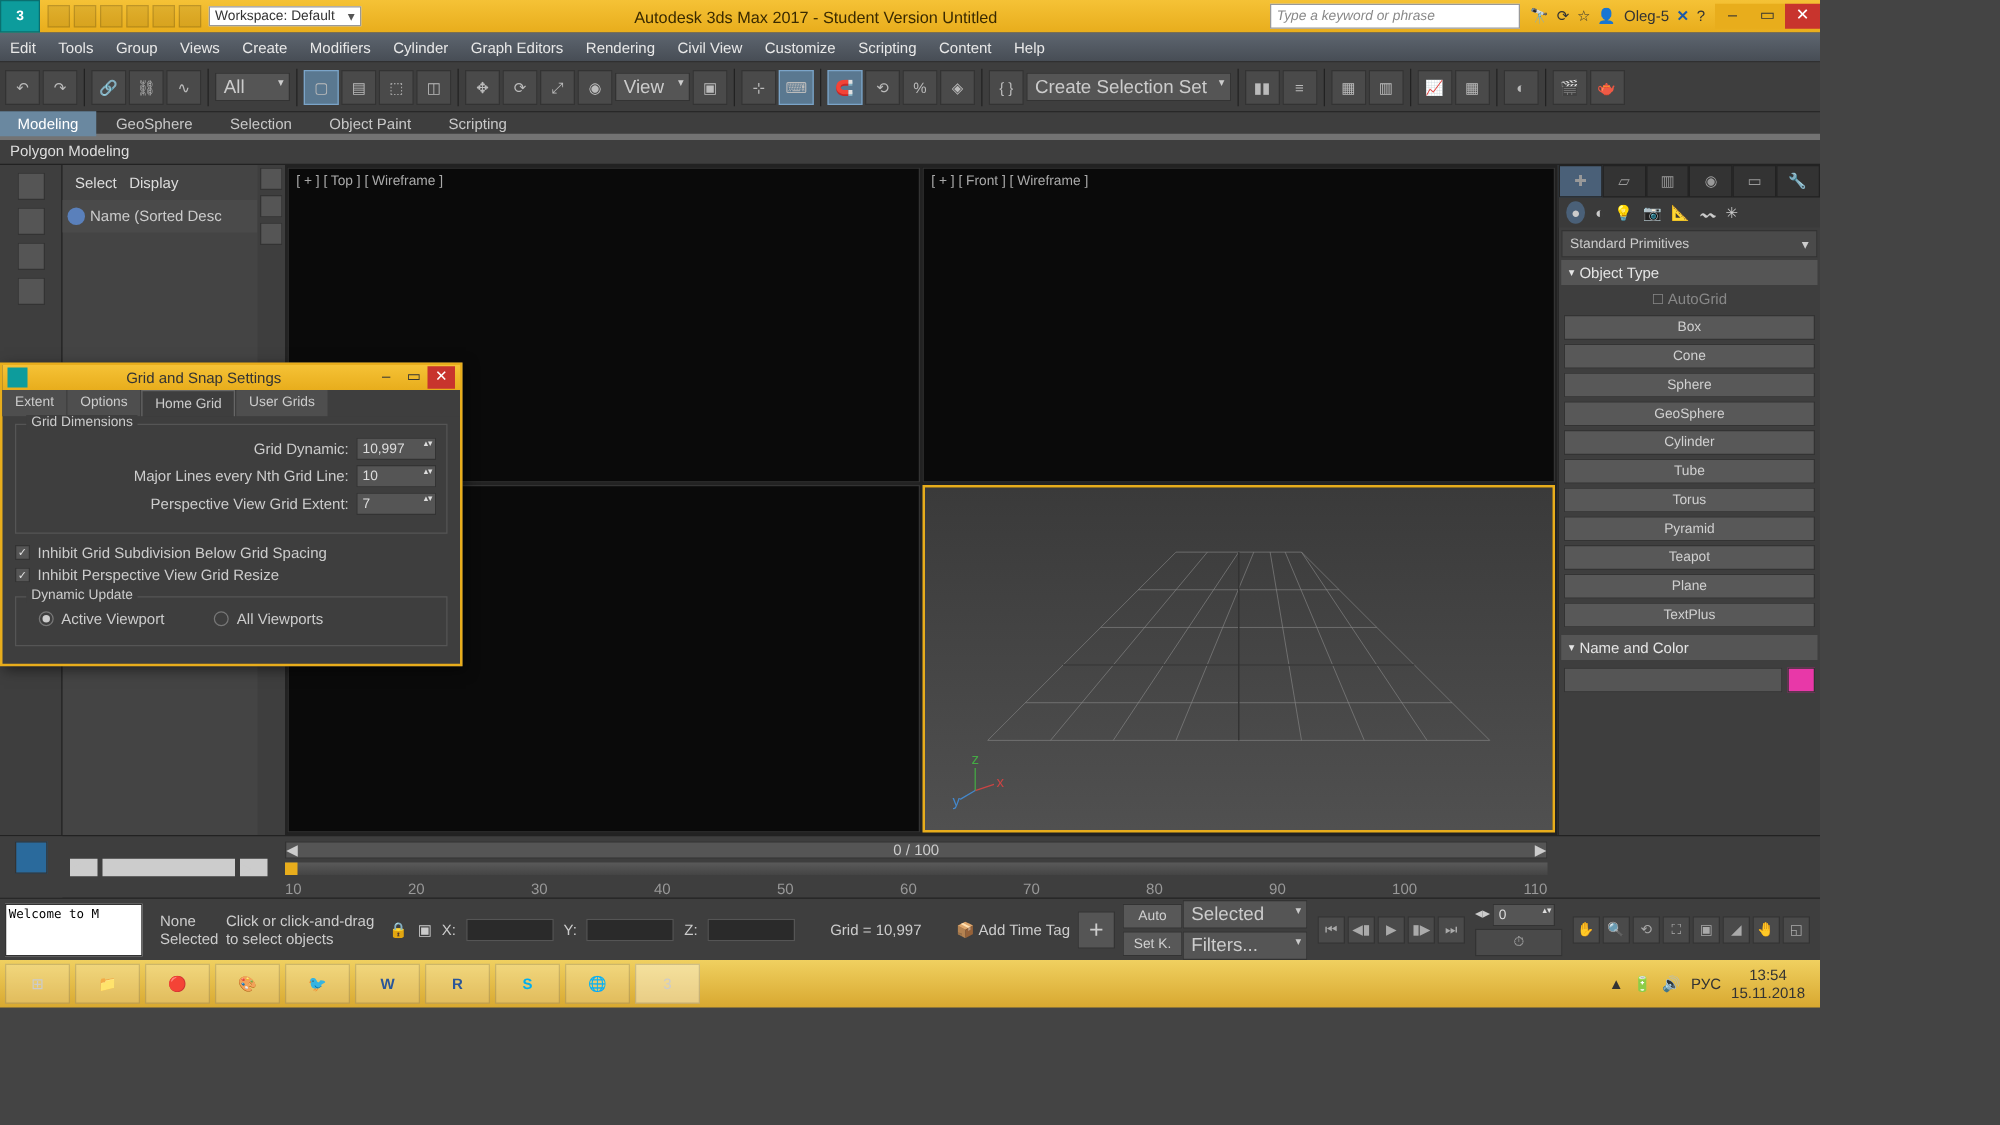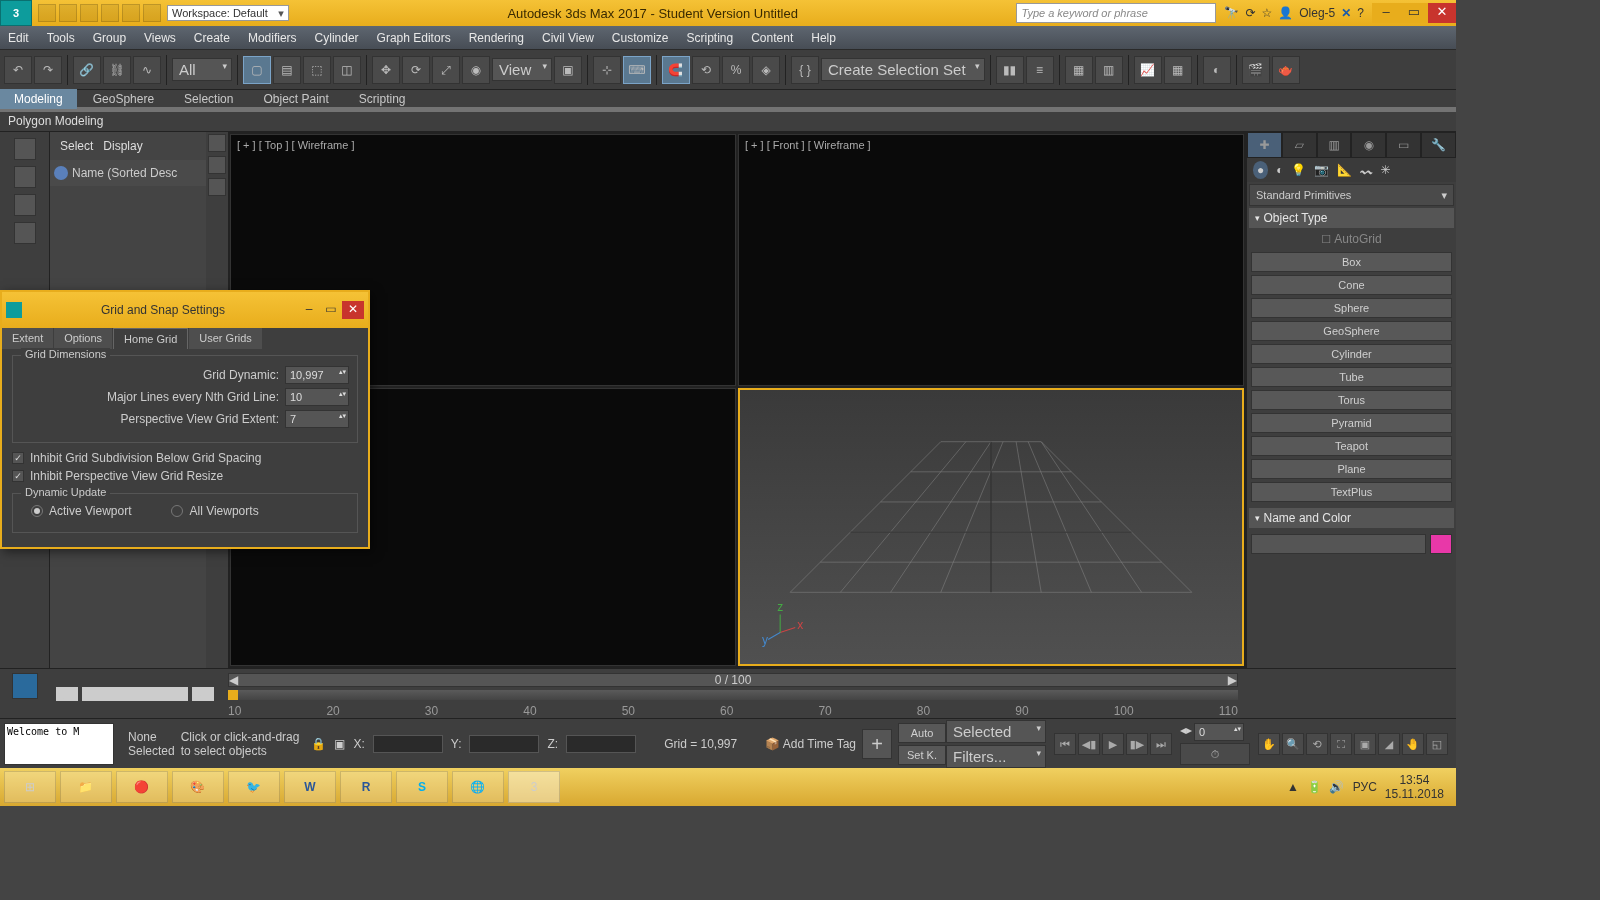--- a/index.html
+++ b/index.html
@@ -66,21 +66,21 @@
 .coords{display:flex;gap:8px;align-items:center;color:#ccc;font-size:11px}
 .coordin{width:70px;height:18px;background:#2a2a2a;border:1px solid #555}
 .navbtns{display:flex;gap:2px;padding:0 8px}
 .navbtn{width:22px;height:22px;background:#4a4a4a;border:1px solid #333;color:#aaa;text-align:center;line-height:20px;font-size:11px}
 .taskbar{height:38px;background:linear-gradient(#f0d060,#d8a830);display:flex;align-items:center;padding:0 4px;gap:4px}
 .taskbtn{width:52px;height:32px;background:rgba(255,255,255,.2);border:1px solid rgba(0,0,0,.15);display:flex;align-items:center;justify-content:center}
 .tray{margin-left:auto;display:flex;align-items:center;gap:8px;padding:0 8px;color:#333;font-size:11px}
 .clock{text-align:center;line-height:1.2}
 
 .dialog{position:absolute;left:0;top:290px;width:370px;background:#3e3e3e;border:2px solid #e8ad1c;box-shadow:3px 3px 10px rgba(0,0,0,.5)}
-.dlgtitle{height:36px;background:linear-gradient(#f5c236,#e8ad1c);display:flex;align-items:center;color:#333;font-size:12px;padding:0 4px}
+.dlgtitle{height:20px;background:linear-gradient(#f5c236,#e8ad1c);display:flex;align-items:center;color:#333;font-size:12px;padding:0 4px}
 .dlgtitle .ico{width:16px;height:16px;background:#0d9c9c;margin-right:6px}
 .dlgtitle .t{flex:1;text-align:center}
 .dlgwb{width:22px;height:18px;text-align:center;line-height:16px;color:#333}
 .dlgwb.cl{background:#c8342d;color:#fff}
 .dlgtabs{display:flex;background:#3e3e3e}
 .dlgtab{padding:4px 10px;background:#4e4e4e;color:#ccc;margin-right:1px;font-size:11px}
 .dlgtab.sel{background:#3e3e3e;border:1px solid #666;border-bottom:none}
 .dlgbody{padding:6px 10px}
 .fs{border:1px solid #555;padding:6px 8px 10px;margin-bottom:8px;position:relative}
 .fslabel{position:absolute;top:-8px;left:8px;background:#3e3e3e;padding:0 4px;color:#ccc;font-size:11px}

